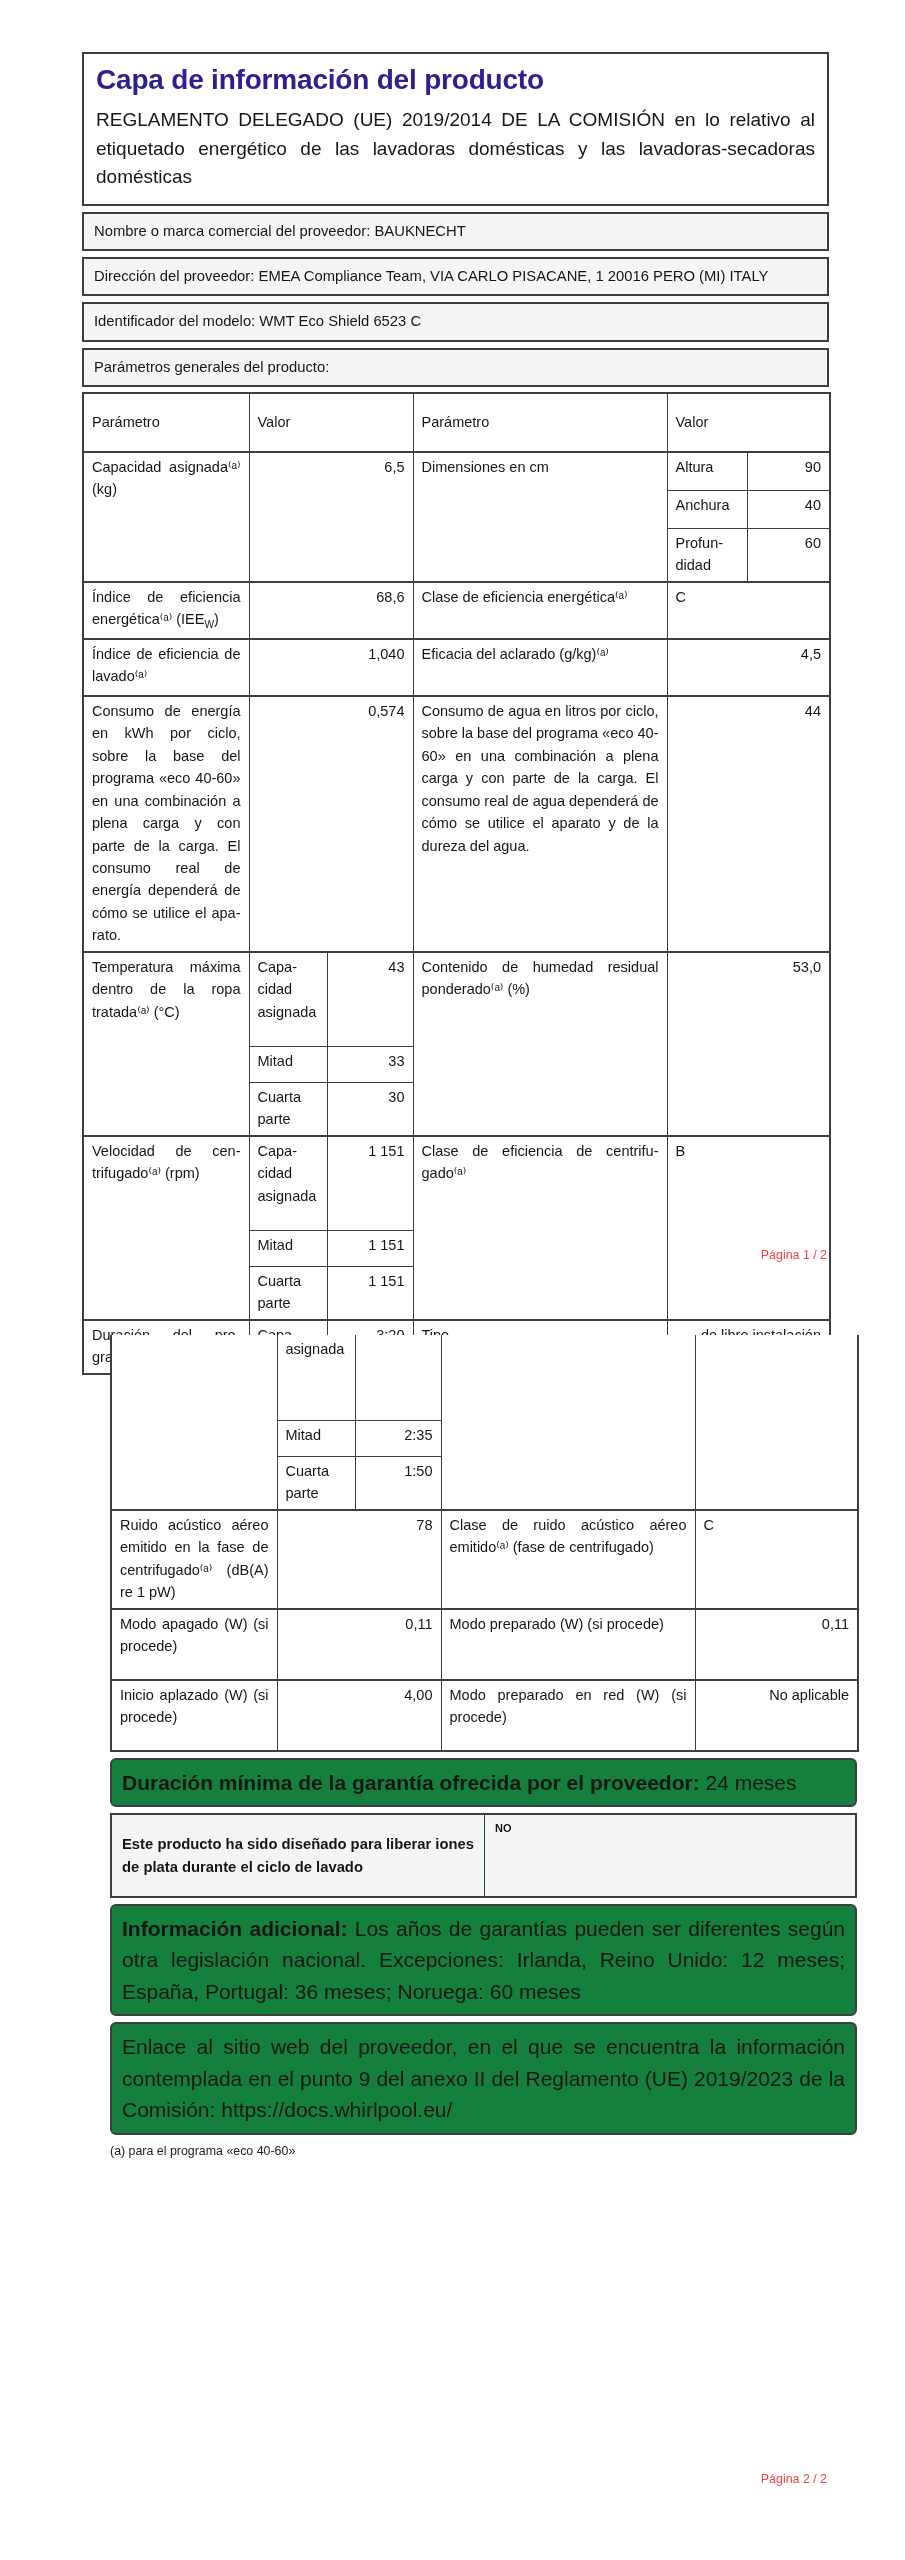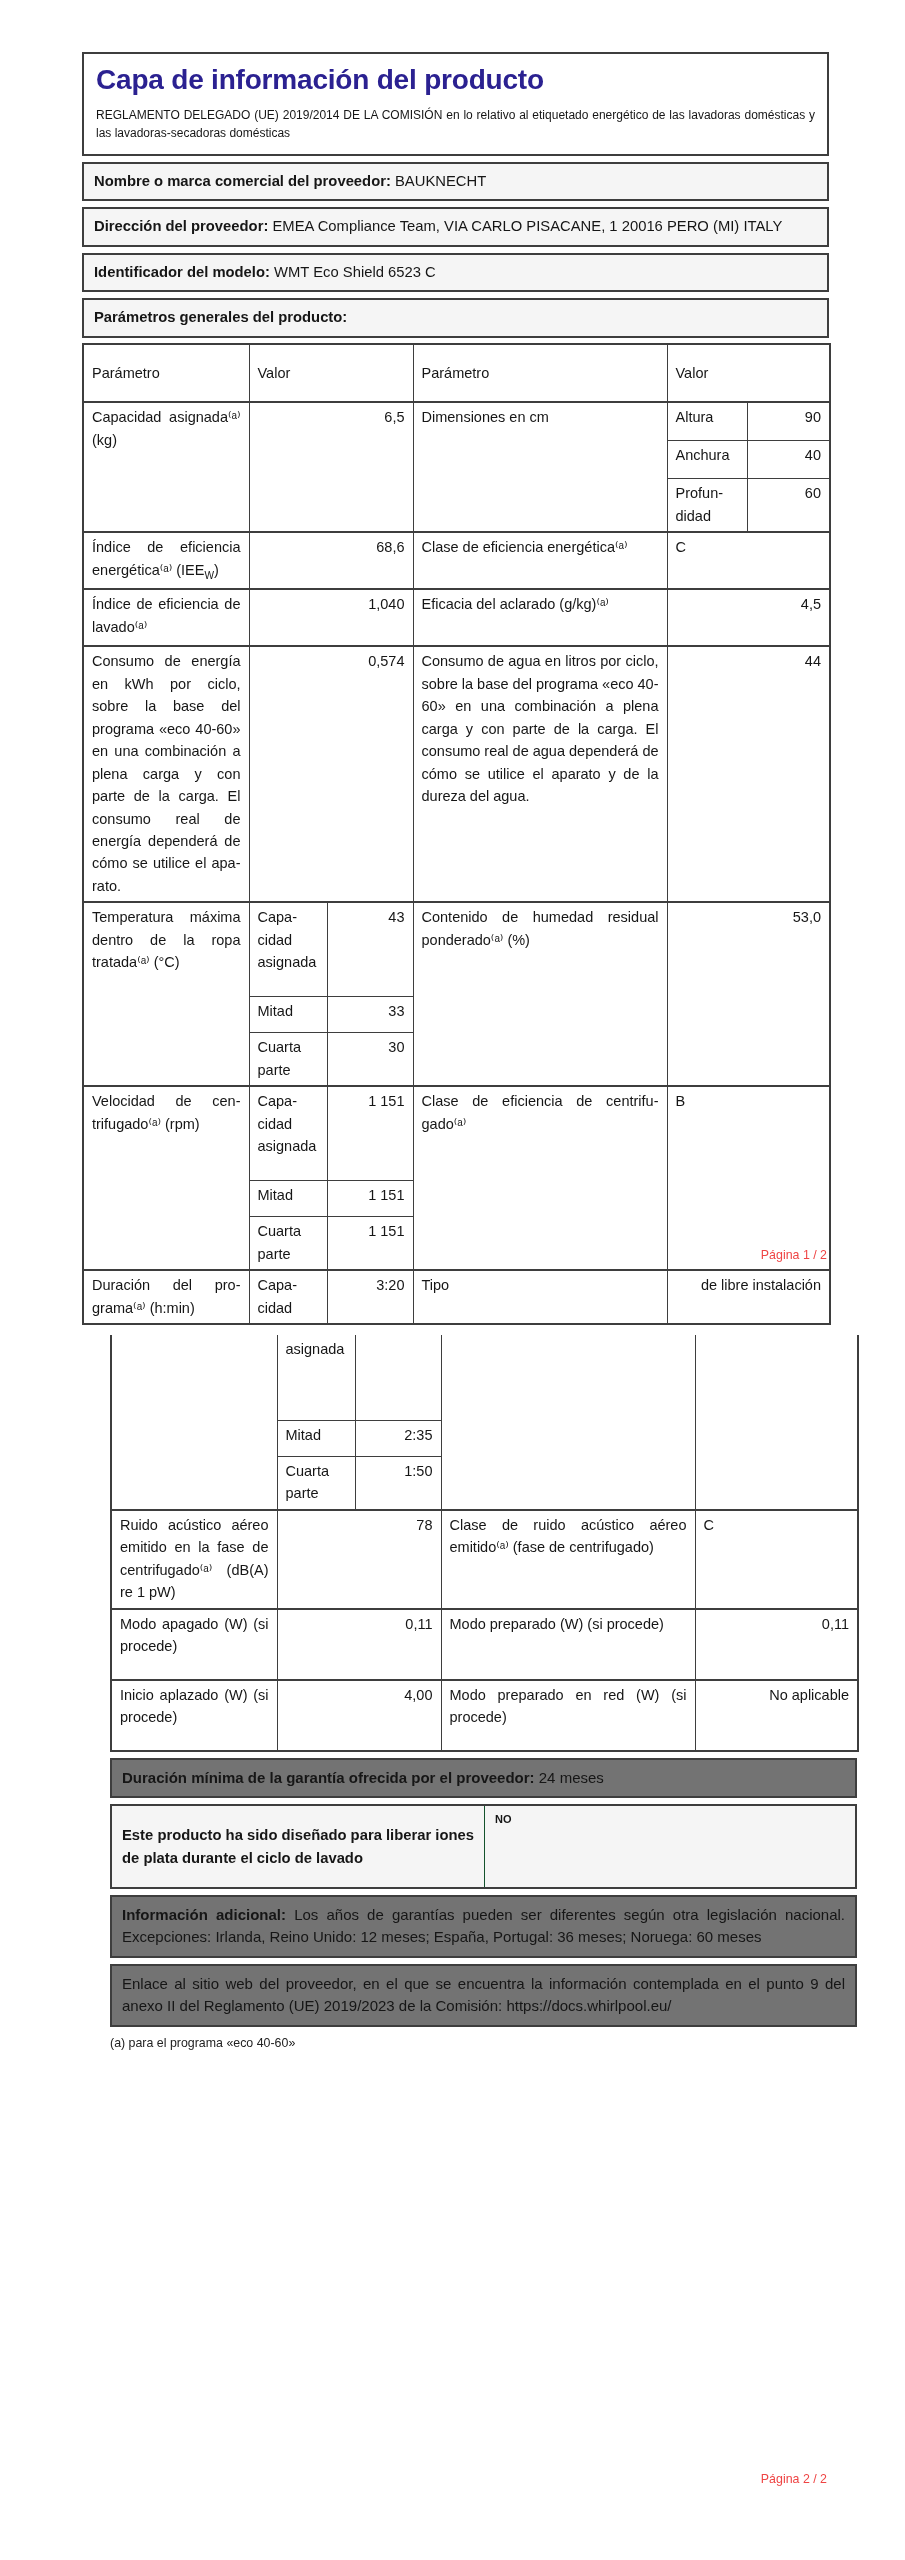--- a/index.html
+++ b/index.html
@@ -5,43 +5,43 @@
   html,body{margin:0;padding:0;}
   body{
     width:905px;height:2560px;position:relative;overflow:hidden;
     background:#ffffff;color:#161616;
     font-family:"Liberation Sans","DejaVu Sans",sans-serif;
   }
   .doc{position:absolute;left:82px;top:52px;width:747px;}
   .box{border:2px solid #3e3e3e;box-sizing:border-box;background:#fff;}
   .title-box{padding:10px 12px 12px 12px;}
   .doc-title{font-size:28px;font-weight:bold;color:#2b2191;margin:0 0 10px 0;letter-spacing:-0.2px;}
-  .regulation{font-size:12px;line-height:1.5;margin:0;text-align:justify;}
+  .regulation{font-size:19px;line-height:1.5;margin:0;text-align:justify;}
   .band{background:#f5f5f5;padding:7px 10px;font-size:14.8px;margin-top:6px;line-height:1.45;}
-  .band .lbl{font-weight:bold;}
+  .band .lbl{font-weight:normal;}
   .band .val{font-weight:normal;}
   .ptable{border-collapse:collapse;table-layout:fixed;width:747px;margin-top:5px;font-size:14.5px;background:#fff;}
   .ptable td{border:1px solid #3e3e3e;vertical-align:top;padding:3px 8px 4px 8px;line-height:1.55;overflow:hidden;word-wrap:break-word;}
   .t1{border:2px solid #3e3e3e;}
   .t2{border:2px solid #3e3e3e;border-top:none;}
   .t2 tr.cont td{border-top:none;}
   .ptable tr.major td{border-top:2px solid #3e3e3e;}
   .thead td{padding:17px 8px;}
   .num{text-align:right;}
   .pcell{text-align:justify;}
   .subl{padding:3px 4px 4px 6px;}
   .sub-tall{height:86px;}
   .cont-tall{height:78px;}
   .h-dim{height:30px;}
   .h-r2{height:48px;}
   .h-mit{height:28px;}
   .h-mode{height:62px;}
   .h-dur{height:44px;}
   sub.sw{font-size:0.7em;}
-  .fw{margin-top:6px;padding:7px 10px;font-size:15px;line-height:1.5;background:#737373;}
+  .fw{margin-top:6px;padding:7px 10px;font-size:21px;line-height:1.5;background:#15803d;border-radius:6px;}
   .fw .lbl{font-weight:bold;}
   .jus{text-align:justify;}
   .twocol{margin-top:6px;display:flex;background:#f5f5f5;align-items:stretch;min-height:66px;}
   .twocol .left{width:373px;box-sizing:border-box;padding:18px 10px;font-weight:bold;font-size:14.8px;line-height:1.5;border-right:1px solid #14532d;text-align:justify;}
   .twocol .right{flex:1;padding:7px 10px;font-weight:bold;font-size:11px;}
   .footnote{margin-top:9px;font-size:12.4px;color:#222;}
   .pf{position:absolute;right:2px;font-size:12.4px;color:#ef4444;}
   .pf1{top:1196px;}
   .pf2{top:2420px;}
   .page2{position:absolute;top:1278px;left:0;width:747px;margin-left:28px;}

